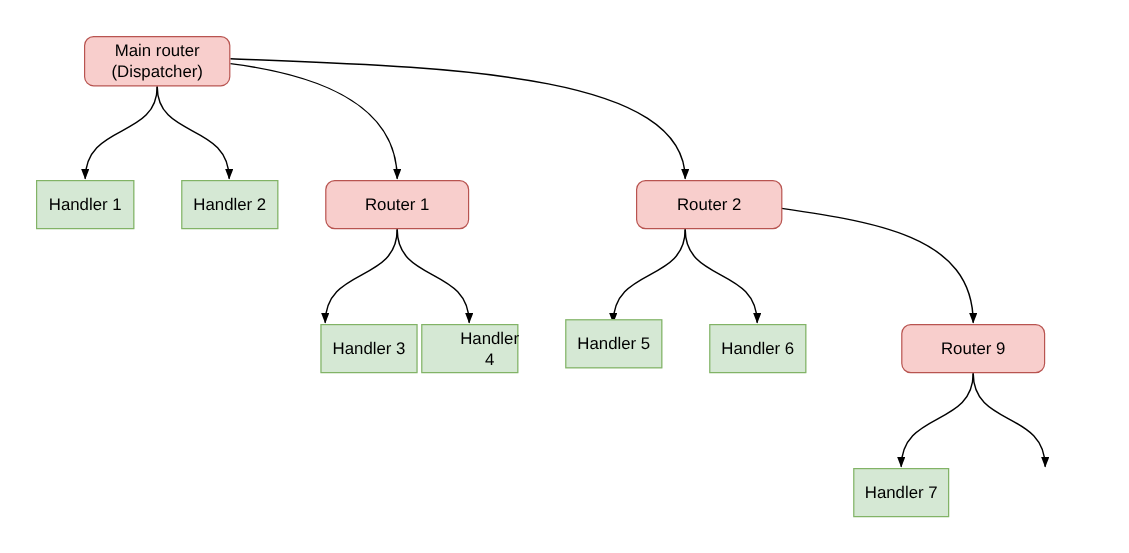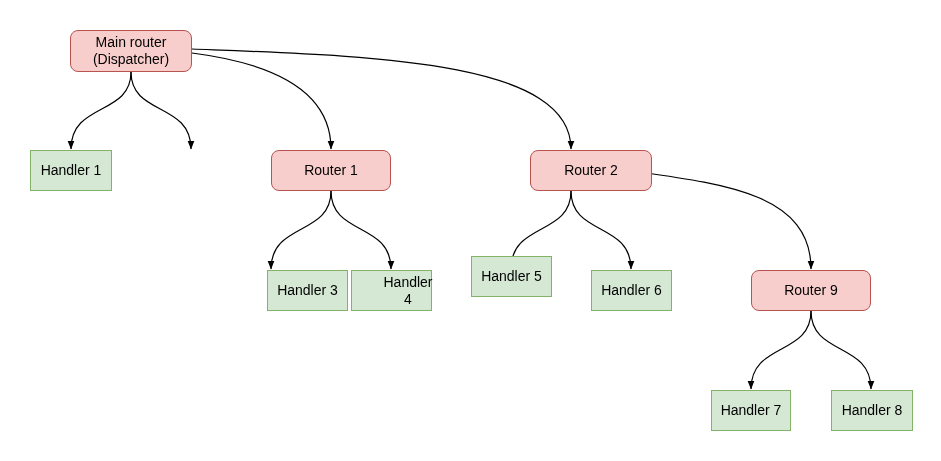--- a/index.html
+++ b/index.html
@@ -75,32 +75,32 @@
     <path class="edge" d="M632,171 C725,184 811,194 811,269" marker-end="url(#arrowhead)"></path>
     <path class="edge" d="M811,311 C811,356 751,342 751,389" marker-end="url(#arrowhead)"></path>
     <path class="edge" d="M811,311 C811,356 871,342 871,389" marker-end="url(#arrowhead)"></path>
   </svg>
 
   <div class="node router" style="left:70px; top:30px; width:122px; height:42px;">Main router
 (Dispatcher)</div>
 
   <div class="node handler" style="left:30px; top:150px; width:82px; height:41px;">Handler 1</div>
 
+  <div class="node handler" style="left:151px; top:150px; width:81px; height:41px;">Handler 2</div>
 
   <div class="node router" style="left:271px; top:150px; width:120px; height:41px;text-align:right;">Router 1</div>
 
   <div class="node router" style="left:530px; top:150px; width:122px; height:41px;">Router 2</div>
 
   <div class="node handler" style="left:231px; top:270px; width:81px; height:41px;margin-left:36px;">Handler 3</div>
 
   <div class="node handler" style="left:351px; top:270px; width:81px; height:41px;padding-left:33px;">Handler 4</div>
 
-  <div class="node handler" style="left:471px; top:256px; width:81px; height:41px;">Handler 5</div>
+  <div class="node handler" style="left:471px; top:266px; width:81px; height:41px;">Handler 5</div>
 
   <div class="node handler" style="left:591px; top:270px; width:81px; height:41px;">Handler 6</div>
 
   <div class="node router" style="left:751px; top:270px; width:120px; height:41px;">Router 9</div>
 
   <div class="node handler" style="left:711px; top:390px; width:80px; height:41px;">Handler 7</div>
 
-  <div class="node handler" style="left:831px; top:390px; width:82px; height:41px;">Handler 8</div>
 
 </div>
 
 </body></html>

